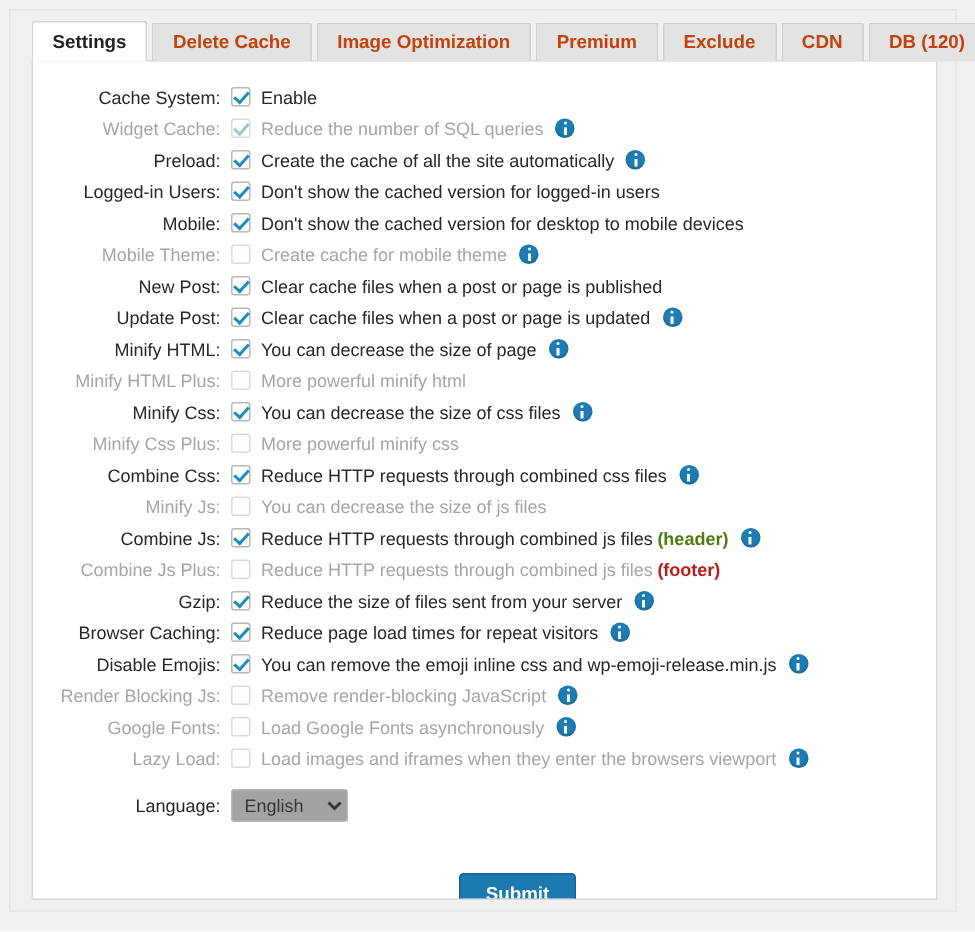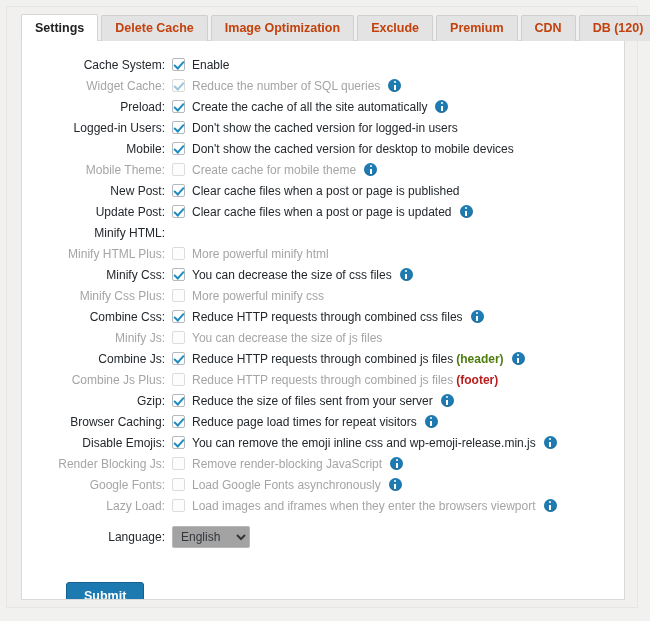--- a/index.html
+++ b/index.html
@@ -77,21 +77,20 @@
   }
 
   
   .form-table {
     margin-top: 13px;
   }
   .row {
     display: flex;
     align-items: center;
     height: 21px;
-    margin-left: 18px;
   }
   .row-label {
     width: 132px;
     text-align: right;
     padding-right: 7px;
     font-size: 12px;
     color: #23282d;
     white-space: nowrap;
     flex: 0 0 auto;
     box-sizing: border-box;
@@ -203,21 +202,21 @@
     border: 1px solid #b7b7b7;
     border-radius: 2px;
     padding-left: 4px;
     box-sizing: border-box;
   }
 
   
   .submit-wrap {
     margin-top: 30px;
     display: flex;
-    justify-content: flex-start;
+    justify-content: center;
     padding-left: 44px;
   }
   .submit-btn {
     background: #1c7ab0;
     color: #ffffff;
     border: 1px solid #166190;
     border-radius: 3px;
     font-family: "Liberation Sans", sans-serif;
     font-size: 12.5px;
     font-weight: bold;
@@ -228,22 +227,22 @@
 </style>
 </head>
 <body>
 
 <div class="outer-wrap">
 
   <div class="tab-bar">
       <div class="tab active">Settings</div>
       <div class="tab">Delete Cache</div>
       <div class="tab">Image Optimization</div>
+      <div class="tab">Premium</div>
       <div class="tab">Exclude</div>
-      <div class="tab">Premium</div>
       <div class="tab">CDN</div>
       <div class="tab">DB (120)</div>
     </div>
 
   <div class="panel">
     <div class="form-table">
         <div class="row">
           <div class="row-label">Cache System:</div>
           <div class="row-field">
             <span class="cb checked"></span>
@@ -298,20 +297,25 @@
         <div class="row">
           <div class="row-label">Update Post:</div>
           <div class="row-field">
             <span class="cb checked"></span>
             <span class="cb-text"><span>Clear cache files when a post or page is updated</span></span>
             <span class="info-icon"></span>
           </div>
         </div>
         <div class="row">
           <div class="row-label">Minify HTML:</div>
+          <div class="row-field">
+            <span class="cb checked"></span>
+            <span class="cb-text"><span>You can decrease the size of page</span></span>
+            <span class="info-icon"></span>
+          </div>
         </div>
         <div class="row disabled">
           <div class="row-label">Minify HTML Plus:</div>
           <div class="row-field">
             <span class="cb"></span>
             <span class="cb-text"><span>More powerful minify html</span></span>
           </div>
         </div>
         <div class="row">
           <div class="row-label">Minify Css:</div>

